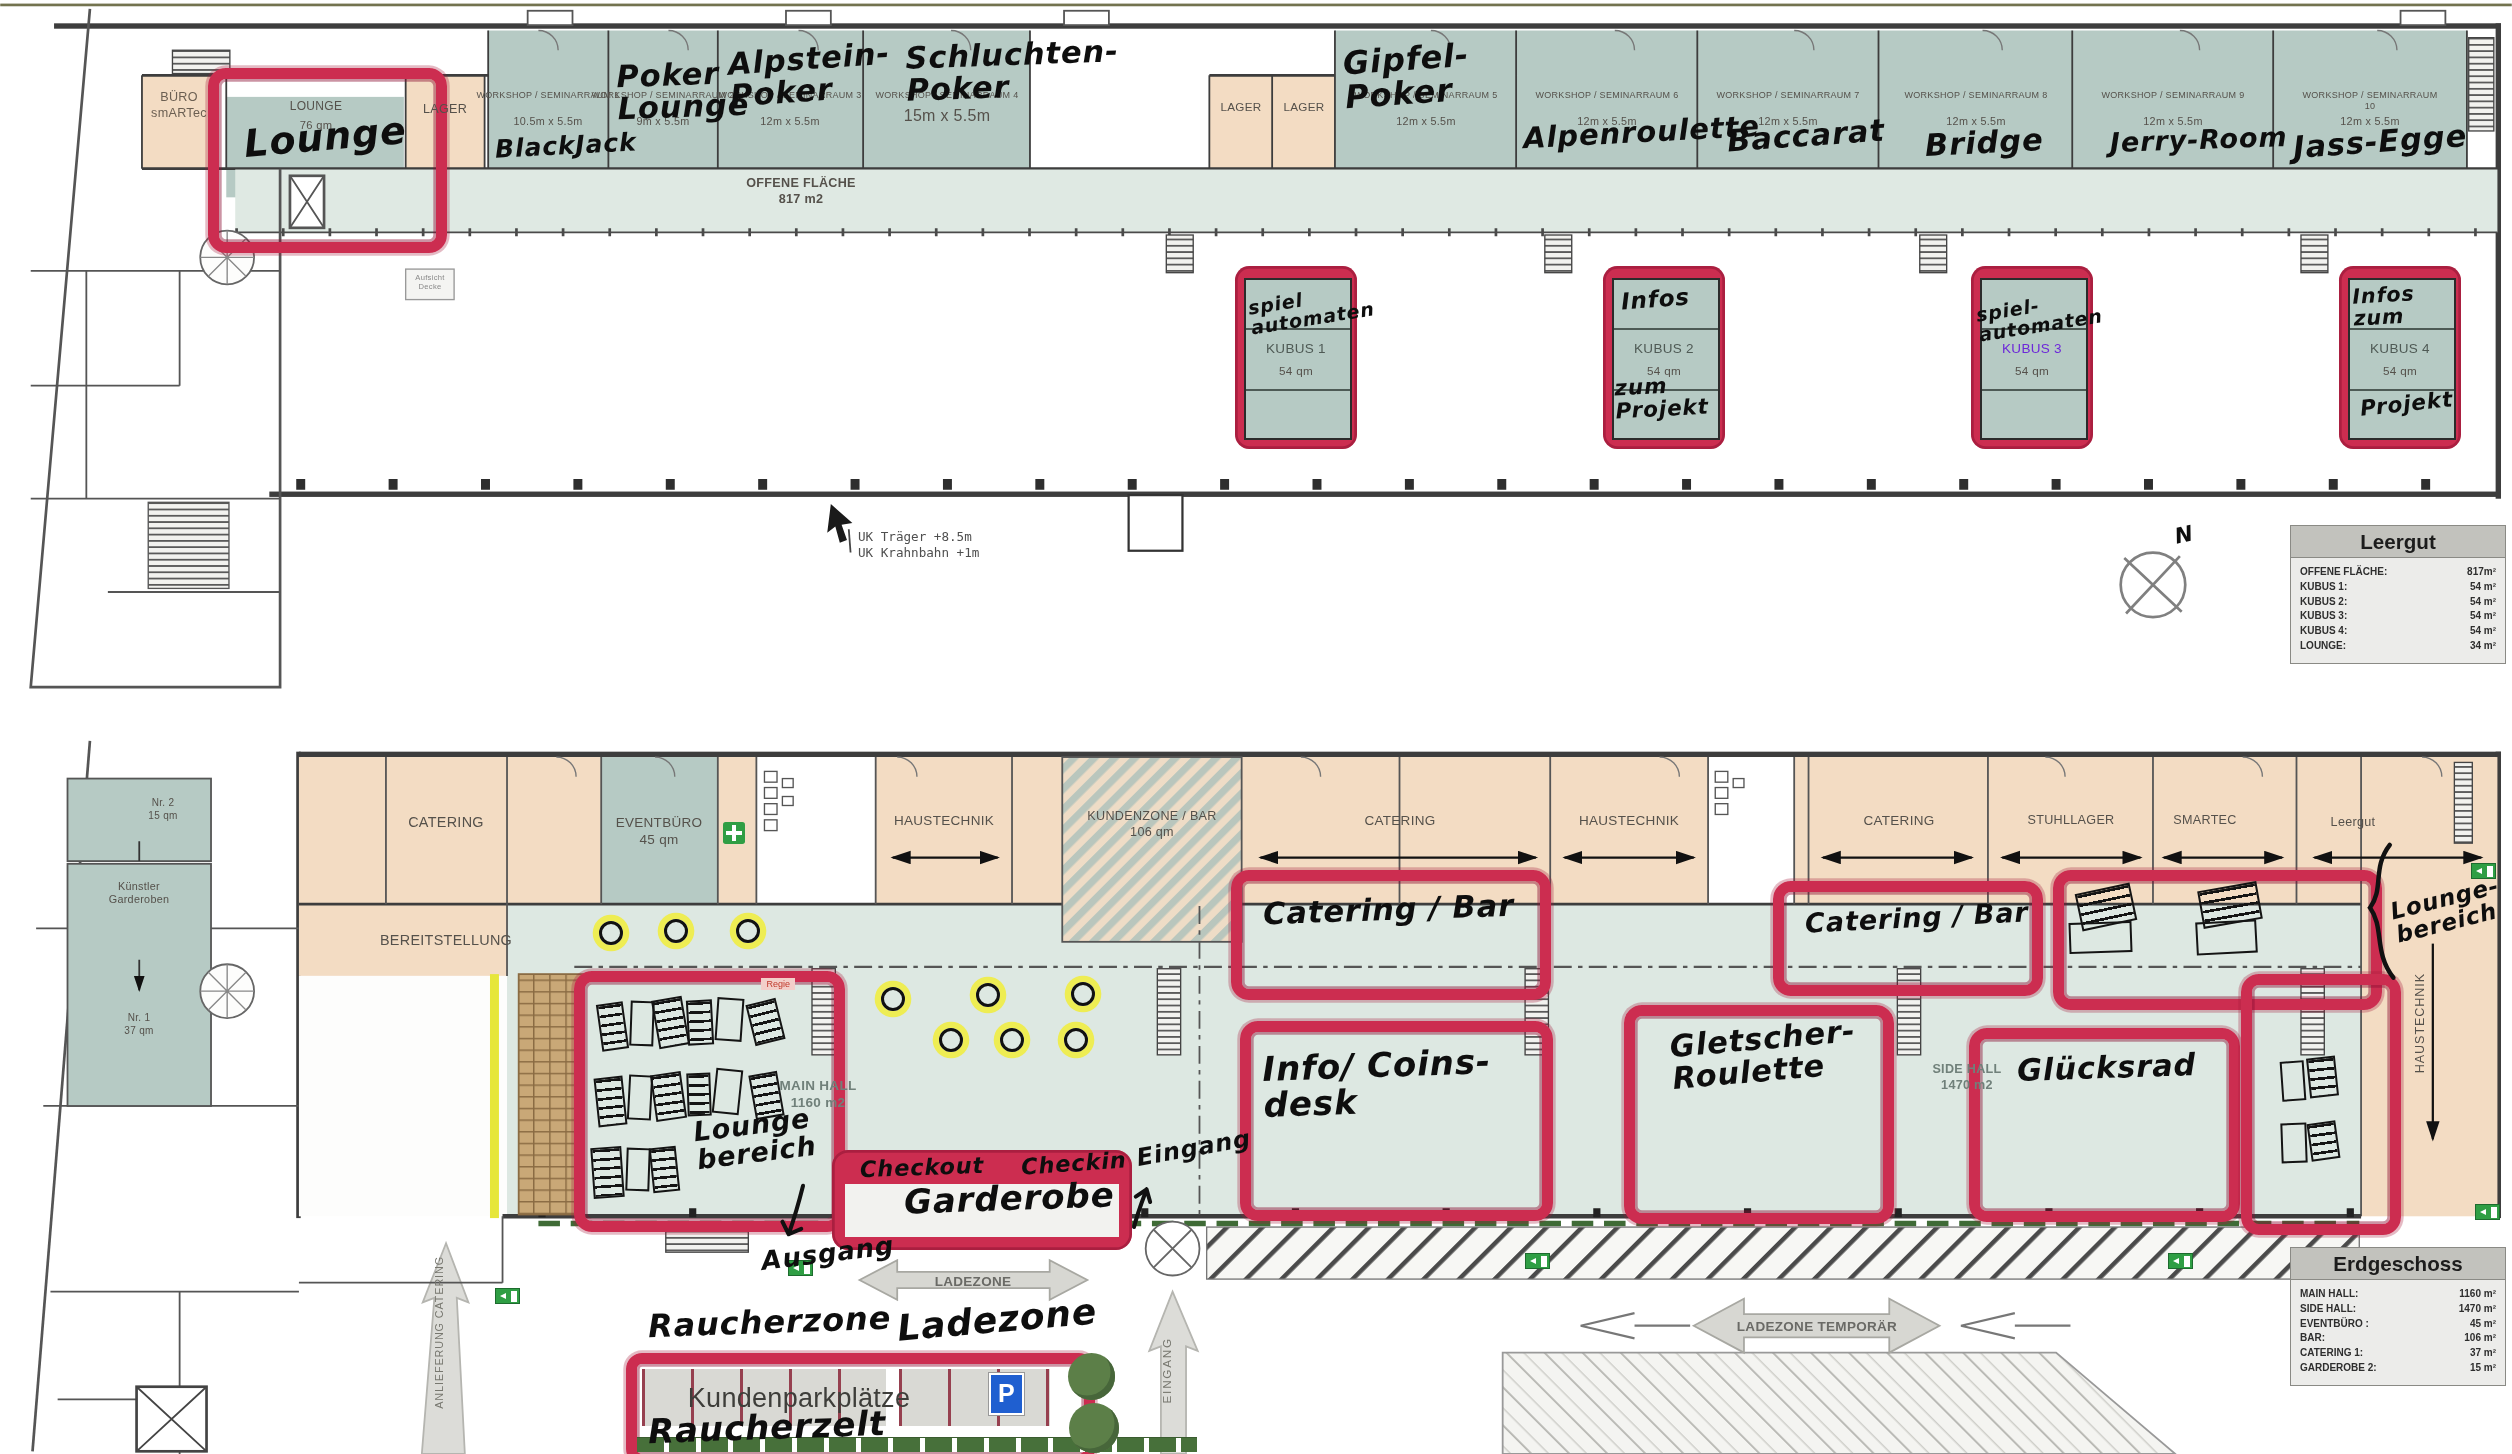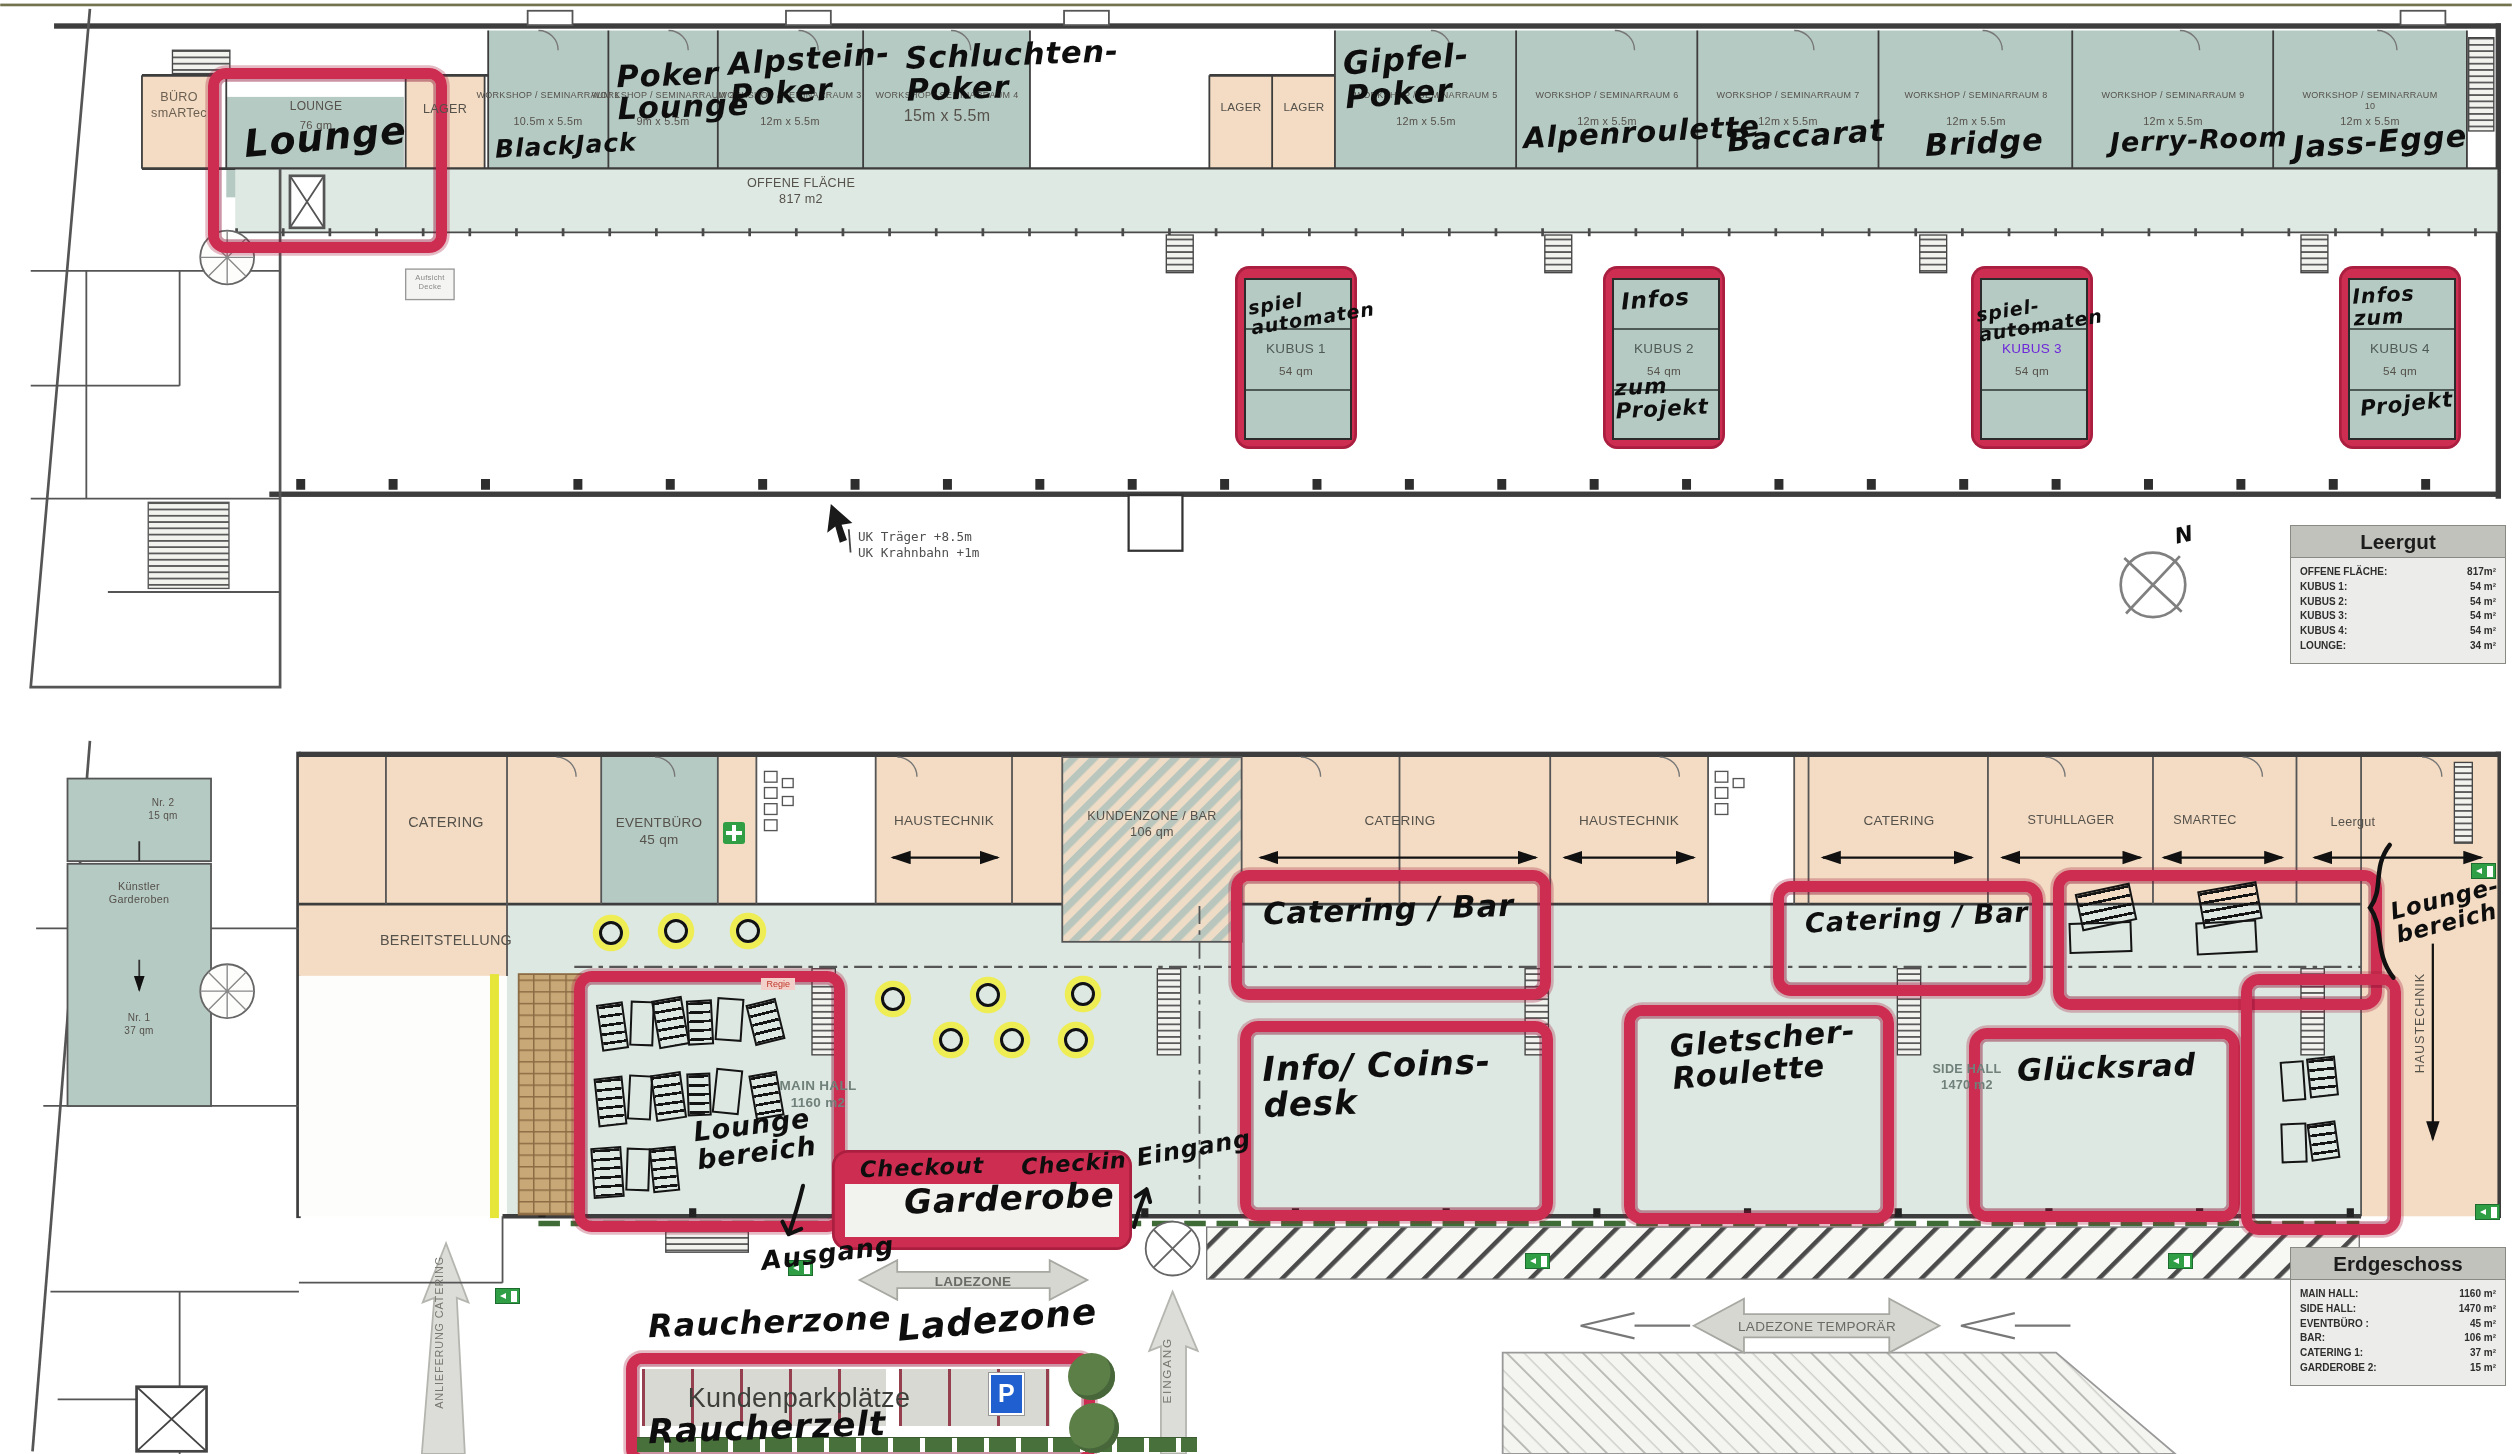--- a/index.html
+++ b/index.html
@@ -337,21 +337,21 @@
 <div class="tree" style="left:1068px;top:1353px;width:47px;height:47px"></div>
 <div class="tree" style="left:1069px;top:1403px;width:50px;height:50px"></div>
 
 <div class="c" style="left:179px;top:90px;font-size:12.6px;color:#6b5f52">BÜRO
 smARTec</div>
 <div class="c" style="left:316px;top:99px;font-size:12px">LOUNGE</div>
 <div class="c" style="left:316px;top:118px;font-size:11.2px">76 qm</div>
 <div class="c" style="left:445px;top:102px;font-size:12.6px">LAGER</div>
 <div class="c" style="left:1241px;top:100px;font-size:11.7px">LAGER</div>
 <div class="c" style="left:1304px;top:100px;font-size:11.7px">LAGER</div>
-<div class="c" style="left:801px;top:176px;font-size:12.6px;font-weight:400">OFFENE FLÄCHE
+<div class="c" style="left:801px;top:176px;font-size:12.6px;font-weight:700">OFFENE FLÄCHE
 817 m2</div>
 <div class="c" style="left:430px;top:273px;font-size:7.6px;color:#888">Aufsicht
 Decke</div>
 <div class="l" style="left:858px;top:529px;font-size:12.6px;color:#4f4f4f;font-family:'DejaVu Sans Mono',monospace">UK Träger +8.5m
 UK Krahnbahn +1m</div>
 <div class="l hw" style="left:2175px;top:524px;font-size:21.5px;transform:rotate(-12deg)">N</div>
 
 <div class="c" style="left:548px;top:90px;font-size:9px">WORKSHOP / SEMINARRAUM 1</div>
 <div class="c" style="left:548px;top:115px;font-size:10.8px">10.5m x 5.5m</div>
 <div class="c" style="left:663px;top:90px;font-size:9px">WORKSHOP / SEMINARRAUM 2</div>
@@ -431,21 +431,21 @@
 <div class="c" style="left:2071px;top:813px;font-size:12.6px">STUHLLAGER</div>
 <div class="c" style="left:2205px;top:813px;font-size:12.6px">SMARTEC</div>
 <div class="c" style="left:2353px;top:815px;font-size:12.6px">Leergut</div>
 <div class="l vert" style="left:2412px;top:973px;font-size:12.6px;color:#55514b;letter-spacing:0.9px">HAUSTECHNIK</div>
 <div class="c" style="left:818px;top:1078px;font-size:13.5px;font-weight:700;color:#70807a">MAIN HALL
 1160 m2</div>
 <div class="c" style="left:1967px;top:1062px;font-size:12.6px;font-weight:700;color:#70807a">SIDE HALL
 1470 m2</div>
 <div class="regie" style="left:761px;top:978px">Regie</div>
 <div class="c" style="left:973px;top:1274px;font-size:13.5px;font-weight:700;color:#6a6a66">LADEZONE</div>
-<div class="c" style="left:1817px;top:1319px;font-size:13.5px;font-weight:400;color:#6a6a66">LADEZONE TEMPORÄR</div>
+<div class="c" style="left:1817px;top:1319px;font-size:13.5px;font-weight:700;color:#6a6a66">LADEZONE TEMPORÄR</div>
 <div class="c" style="left:799px;top:1382px;font-size:27px;color:#3e3e3a">Kundenparkplätze</div>
 <div class="l vert" style="left:1159px;top:1337px;font-size:11.7px;color:#77776f;letter-spacing:1.8px">EINGANG</div>
 <div class="l vert" style="left:432px;top:1256px;font-size:10.8px;color:#77776f;letter-spacing:0.9px">ANLIEFERUNG CATERING</div>
 
 <div class="legend" style="left:2290px;top:1247px">
   <div class="hd">Erdgeschoss</div>
   <div class="bd">
     <div class="rw">
           <span>MAIN HALL:</span>
           <span>1160 m²</span>

